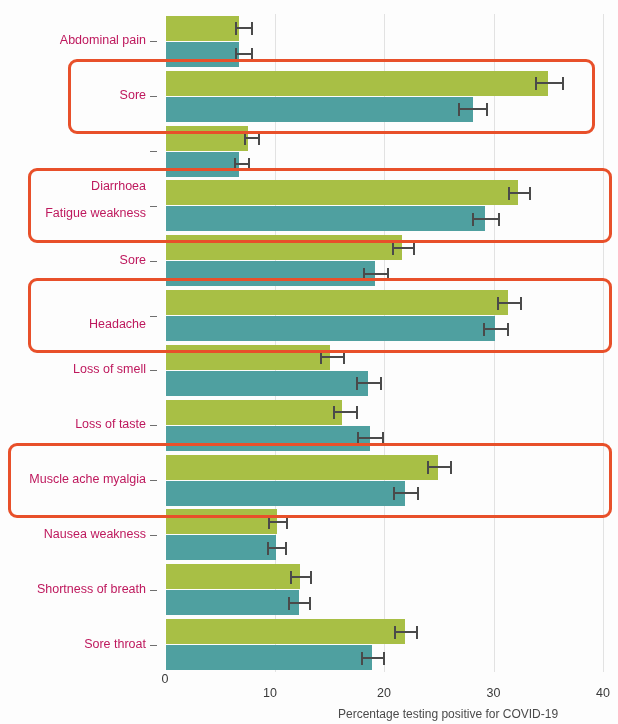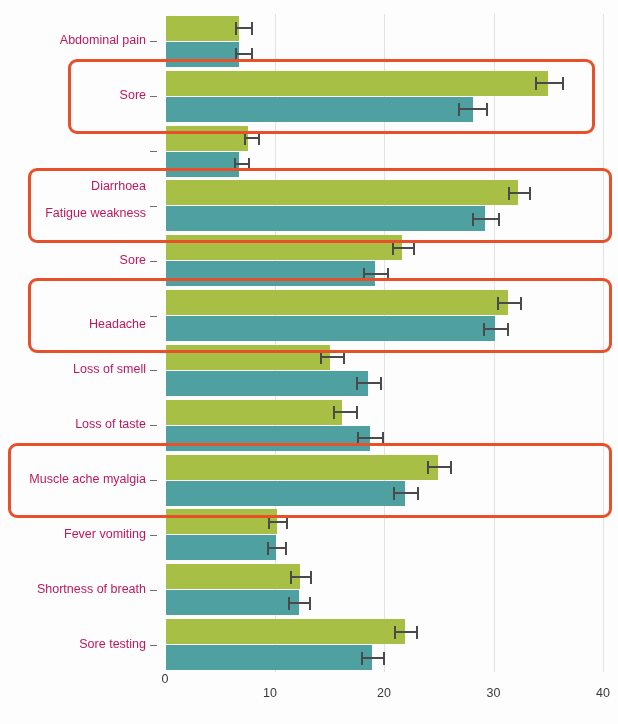--- a/index.html
+++ b/index.html
@@ -250,36 +250,37 @@
       <div class="cat-label" style="top: 239.75px; right: 12px;">Sore</div>
       <div class="cat-tick" style="top: 246.75px; right: 1px;"></div>
       <div class="cat-label" style="top: 304px; right: 12px;">Headache</div>
       <div class="cat-tick" style="top: 301.583px; right: 1px;"></div>
       <div class="cat-label" style="top: 349.417px; right: 12px;">Loss of smell</div>
       <div class="cat-tick" style="top: 356.417px; right: 1px;"></div>
       <div class="cat-label" style="top: 404.25px; right: 12px;">Loss of taste</div>
       <div class="cat-tick" style="top: 411.25px; right: 1px;"></div>
       <div class="cat-label" style="top: 459.083px; right: 12px;">Muscle ache myalgia</div>
       <div class="cat-tick" style="top: 466.083px; right: 1px;"></div>
-      <div class="cat-label" style="top: 513.917px; right: 12px;">Fever vomiting</div>
+      <div class="cat-label" style="top: 513.917px; right: 12px;">Nausea weakness</div>
       <div class="cat-tick" style="top: 520.917px; right: 1px;"></div>
       <div class="cat-label" style="top: 568.75px; right: 12px;">Shortness of breath</div>
       <div class="cat-tick" style="top: 575.75px; right: 1px;"></div>
-      <div class="cat-label" style="top: 623.583px; right: 12px;">Sore testing</div>
+      <div class="cat-label" style="top: 623.583px; right: 12px;">Sore throat</div>
       <div class="cat-tick" style="top: 630.583px; right: 1px;"></div>
     </div>
 
   <div id="xaxis">
       <div class="xtick-label" style="left: 145px; top: 672px;">0</div>
       <div class="xtick-label" style="left: 250px; top: 686px;">10</div>
       <div class="xtick-label" style="left: 364px; top: 686px;">20</div>
       <div class="xtick-label" style="left: 473.5px; top: 686px;">30</div>
       <div class="xtick-label" style="left: 583px; top: 686px;">40</div>
     </div>
 
+  <div class="x-caption" id="x-caption" style="left: 338px; top: 707px;">Percentage testing positive for COVID-19</div>
 
   <div id="highlights">
       <div class="highlight-box" style="left: 68px; width: 527px; top: 58.75px; height: 75px; border-color: rgb(232, 80, 42);"></div>
       <div class="highlight-box" style="left: 28px; width: 584px; top: 168.417px; height: 75px; border-color: rgb(232, 80, 42);"></div>
       <div class="highlight-box" style="left: 28px; width: 584px; top: 278.083px; height: 75px; border-color: rgb(232, 80, 42);"></div>
       <div class="highlight-box" style="left: 8px; width: 604px; top: 442.583px; height: 75px; border-color: rgb(232, 80, 42);"></div>
     </div>
 
 </div>
 

